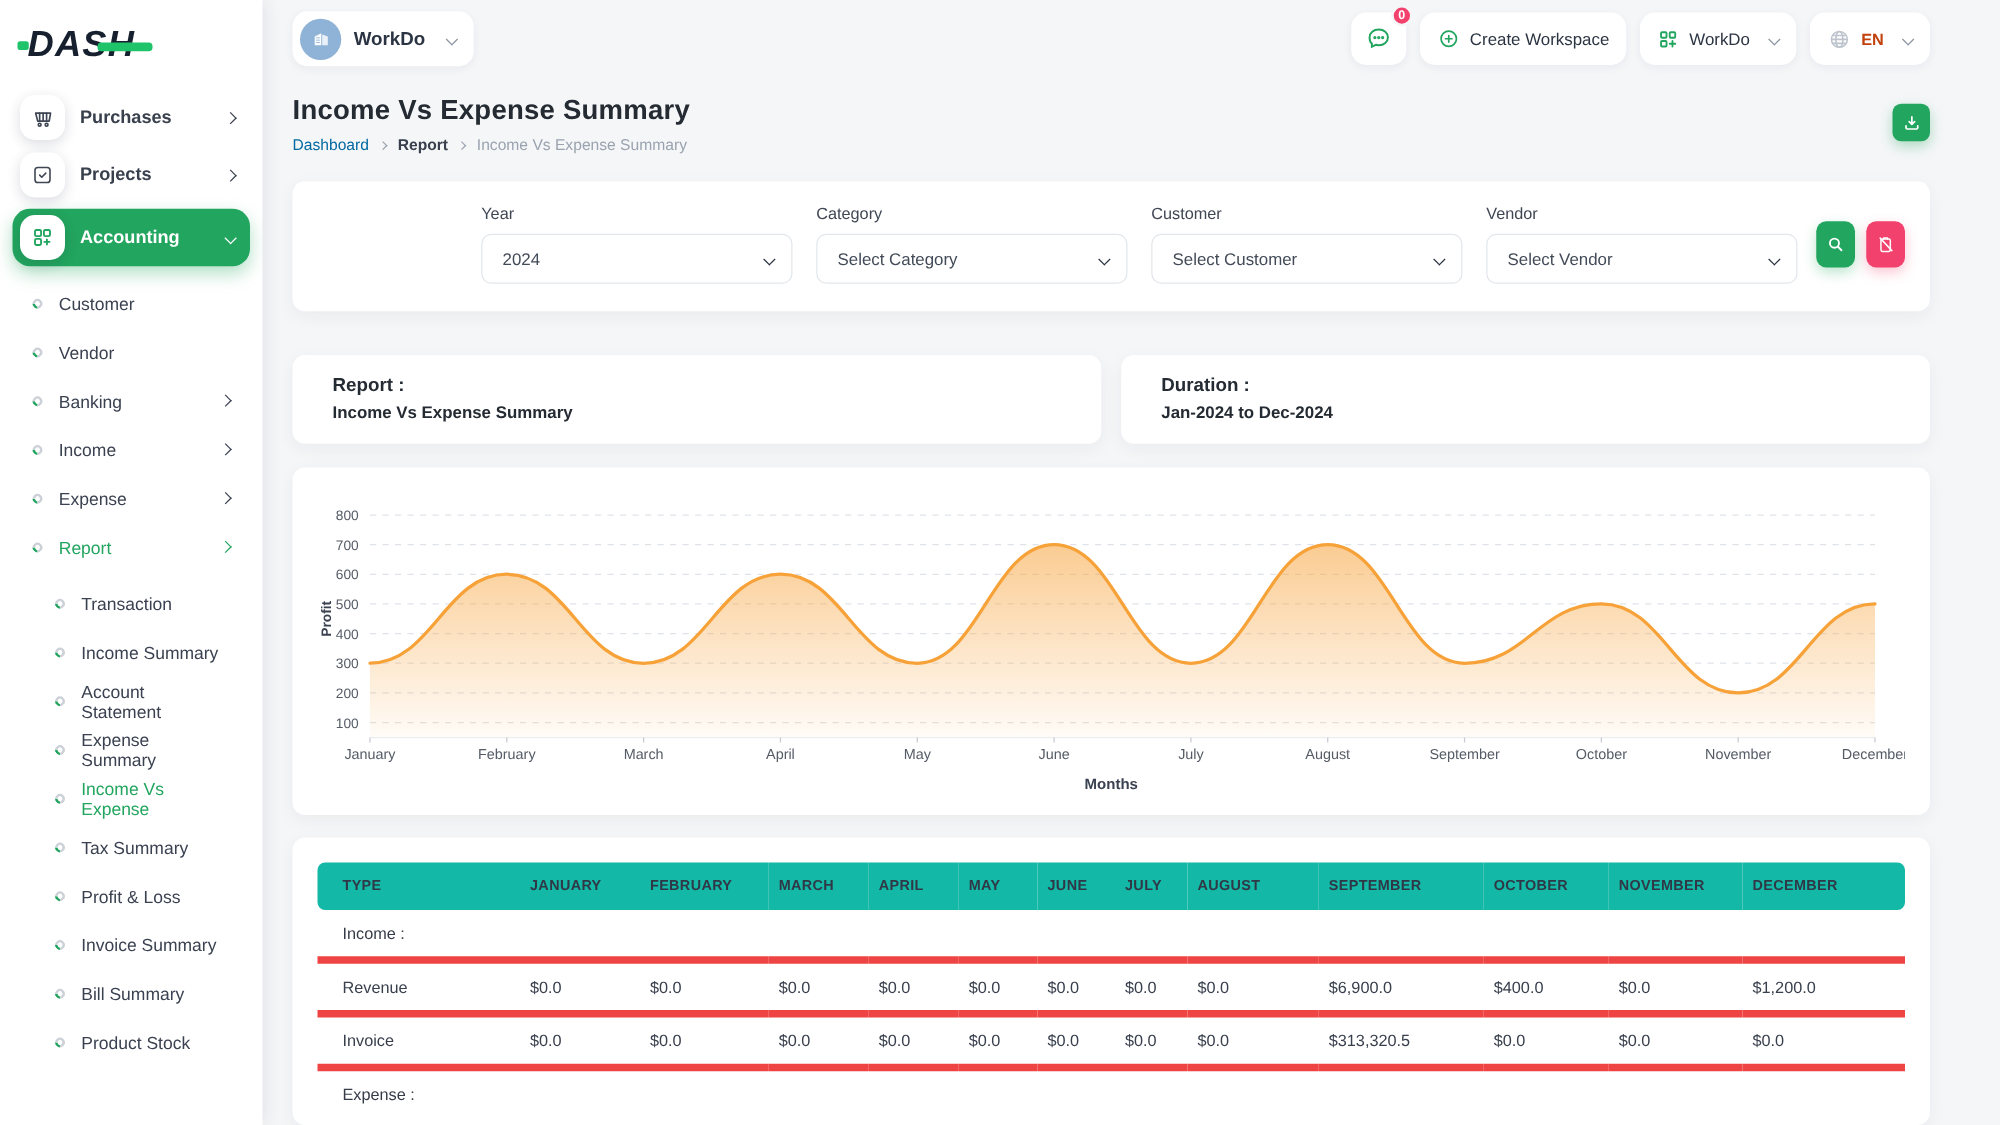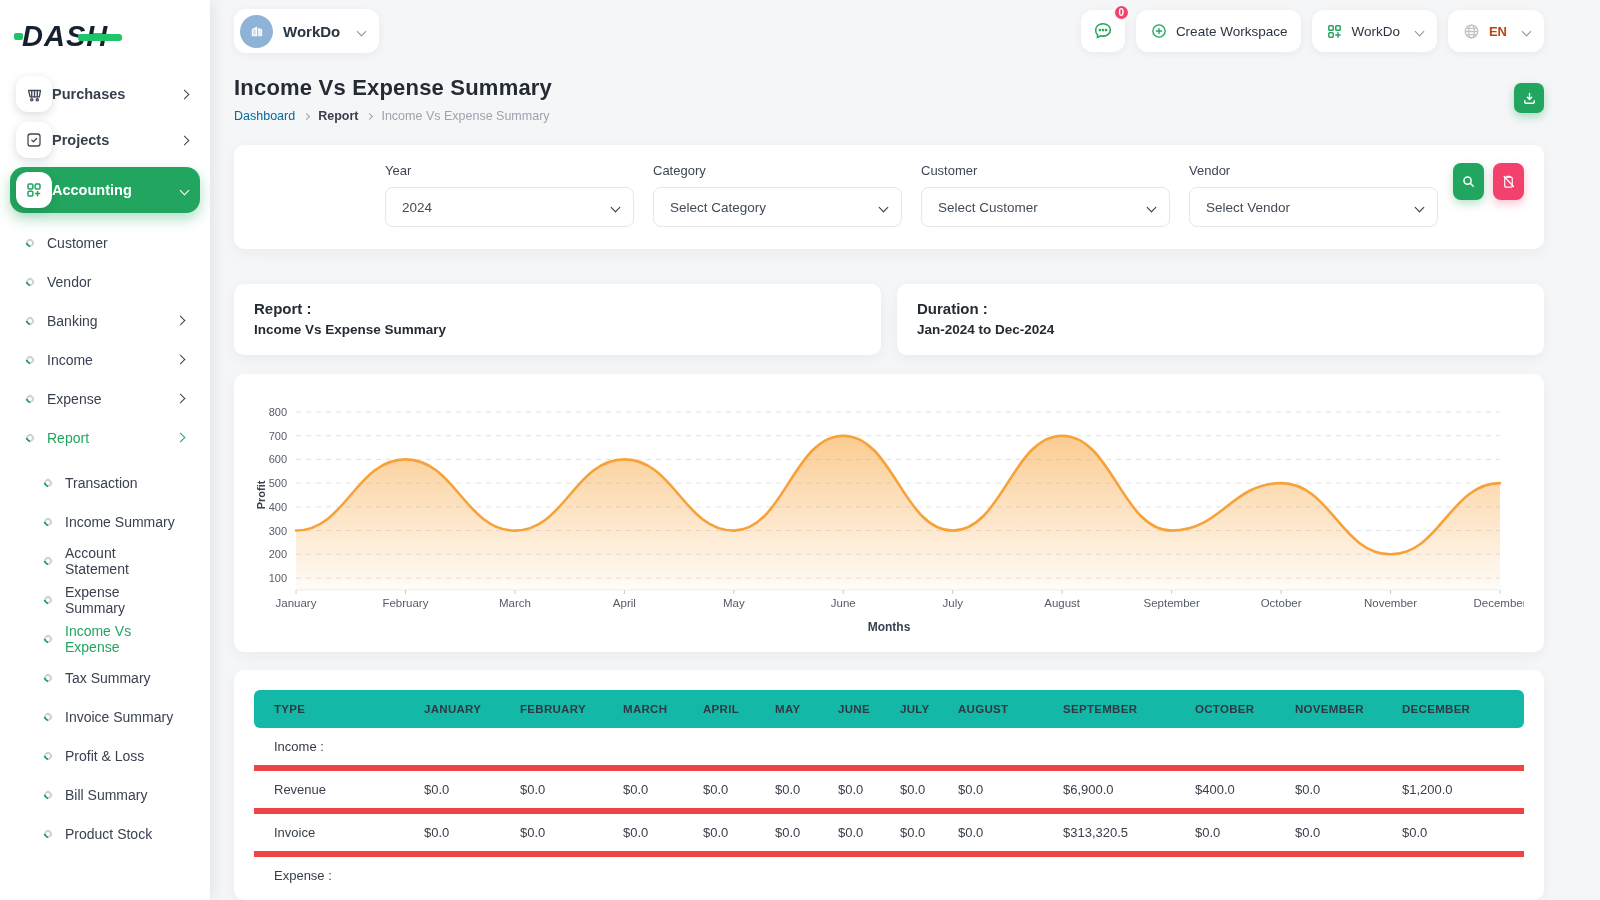--- a/index.html
+++ b/index.html
@@ -16,21 +16,21 @@
     width:210px; height:900px; background:#fff; flex:0 0 210px;
     box-shadow:2px 0 14px rgba(25,35,55,.10);
     padding:14px 10px 0 10px; overflow:hidden; position:relative; z-index:5;
   }
   .logo { display:flex; align-items:center; padding:6px 10px 18px 12px; cursor:pointer; }
   .logo-mark { position:relative; display:inline-block; }
   .logo-text { font-size:29px; font-weight:900; letter-spacing:1px; color:#16202e; font-style:italic; }
   .logo-dot { position:absolute; left:-8px; top:13px; width:9px; height:7px; background:#1ec36a; border-radius:2px; }
   .logo-bar { position:absolute; right:-14px; top:14px; width:44px; height:7px; background:#1ec36a; border-radius:3px; }
   .menu { display:flex; flex-direction:column; }
-  .item { display:flex; align-items:center; gap:0; height:46px; padding:0 12px 0 6px; border-radius:14px; cursor:pointer; color:#39404d; }
+  .item { display:flex; align-items:center; gap:12px; height:46px; padding:0 12px 0 6px; border-radius:14px; cursor:pointer; color:#39404d; }
   .item .icon-card { width:36px; height:36px; border-radius:12px; background:#fff; box-shadow:0 3px 10px rgba(30,40,60,.16); display:flex; align-items:center; justify-content:center; }
   .item .lbl { font-size:14.5px; font-weight:600; }
   .item .chv { margin-left:auto; color:#39404d; }
   .item.active { background:#22a55e; color:#fff; box-shadow:0 6px 14px rgba(34,165,94,.35); margin:4px 0; }
   .item.active .lbl, .item.active .chv { color:#fff; }
   .submenu { padding:6px 6px 0 10px; display:flex; flex-direction:column; }
   .subitem { display:flex; align-items:center; gap:13px; height:39px; font-size:14px; color:#3a4150; cursor:pointer; padding:0 10px 0 6px; }
   .subitem .chv { margin-left:auto; }
   .subitem.green { color:#22a55e; font-weight:500; }
   .subsub { padding-left:18px; }
@@ -56,33 +56,33 @@
   .title-row { display:flex; align-items:flex-start; justify-content:space-between; margin-top:18px; }
   h1.page-title { font-size:22px; font-weight:700; color:#252b33; letter-spacing:.2px; }
   .breadcrumb { display:flex; align-items:center; gap:9px; margin-top:8px; font-size:12.5px; }
   .bc-link { color:#0369a1; cursor:pointer; }
   .bc-mid { color:#39404d; font-weight:600; cursor:pointer; }
   .bc-cur { color:#9aa3af; }
   .bc-sep { color:#9aa3af; width:5px; height:5px; border-width:1.5px; }
   .dl-btn { width:30px; height:30px; border-radius:7px; background:#22a55e; border:none; display:flex; align-items:center; justify-content:center; cursor:pointer; box-shadow:0 4px 10px rgba(34,165,94,.35); margin-top:8px; }
 
   .card { background:#fff; border-radius:10px; box-shadow:0 4px 14px rgba(35,45,60,.05); }
-  .filter-card { margin-top:22px; padding:18px 20px 22px 20px; display:flex; align-items:flex-start; }
+  .filter-card { margin-top:22px; padding:18px 20px 22px 20px; display:flex; align-items:center; }
   .filter-fields { display:flex; gap:19px; margin-left:131px; }
   .ffield { width:249px; }
   .ffield .flabel { font-size:13px; color:#3f4654; margin-bottom:9px; }
   .fselect { height:40px; border:1px solid #e3e7ec; border-radius:8px; background:#fff; display:flex; align-items:center; justify-content:space-between; padding:0 14px 0 16px; font-size:13.5px; color:#424b57; cursor:pointer; }
   .fselect .chv { color:#2b3442; }
   .filter-actions { margin-left:auto; display:flex; gap:9px; }
   .sqbtn { width:31px; height:37px; border:none; border-radius:8px; display:flex; align-items:center; justify-content:center; cursor:pointer; }
   .sqbtn.green { background:#22a55e; box-shadow:0 4px 10px rgba(34,165,94,.3); }
   .sqbtn.pink { background:#f1416c; box-shadow:0 4px 10px rgba(241,65,108,.3); }
 
   .two-cards { display:flex; gap:16px; margin-top:35px; }
-  .info-card { flex:1; padding:16px 20px 18px 20px; }
+  .info-card { flex:1; padding:16px 20px 18px 32px; }
   .info-label { font-size:15px; font-weight:700; color:#252b33; }
   .info-value { font-size:13.5px; font-weight:700; color:#252b33; margin-top:5px; }
 
   .chart-card { margin-top:19px; padding:24px 20px 10px 20px; }
   .chart-svg { width:100%; display:block; }
   .grid-line { stroke:#dfe3e9; stroke-width:1; stroke-dasharray:5 5; }
   .axis-line { stroke:#eceff2; stroke-width:1; }
   .tick-mark { stroke:#c6cbd2; stroke-width:1; }
   .ytick { font-size:11px; fill:#555c66; font-family:"Liberation Sans",sans-serif; }
   .xtick { font-size:11.5px; fill:#555c66; font-family:"Liberation Sans",sans-serif; }
@@ -199,25 +199,25 @@
         <div class="subitem green">
             <span class="bullet"></span>
             <span>Income Vs Expense</span>
           </div>
         <div class="subitem">
             <span class="bullet"></span>
             <span>Tax Summary</span>
           </div>
         <div class="subitem">
             <span class="bullet"></span>
+            <span>Profit &amp; Loss</span>
+          </div>
+        <div class="subitem">
+            <span class="bullet"></span>
             <span>Invoice Summary</span>
-          </div>
-        <div class="subitem">
-            <span class="bullet"></span>
-            <span>Profit &amp; Loss</span>
           </div>
         <div class="subitem">
             <span class="bullet"></span>
             <span>Bill Summary</span>
           </div>
         <div class="subitem">
             <span class="bullet"></span>
             <span>Product Stock</span>
           </div>
         <div class="subitem"></div>

